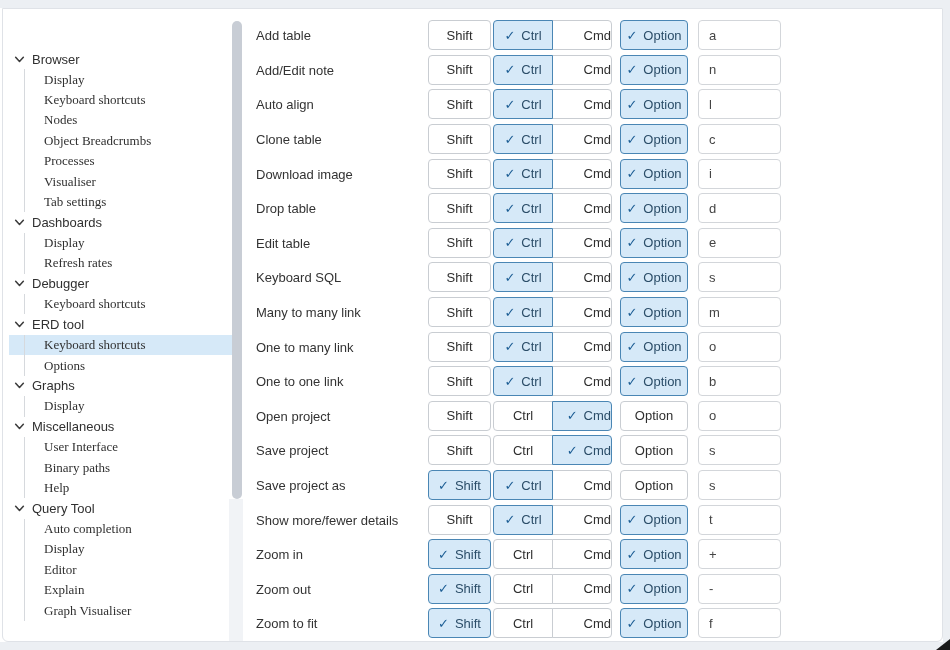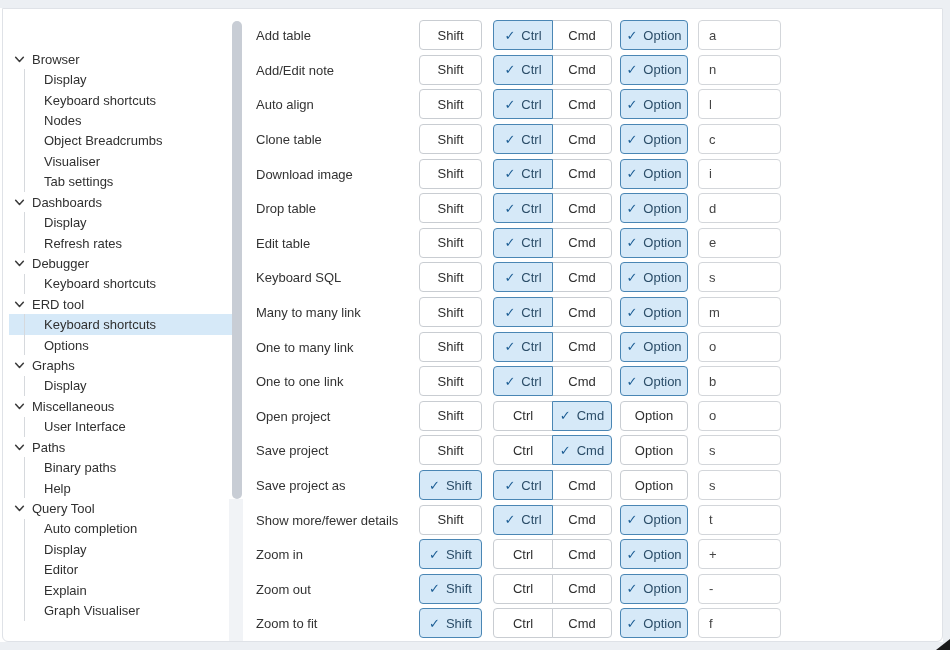--- a/index.html
+++ b/index.html
@@ -12,51 +12,51 @@
   .frame-bottom { position:absolute; left:0; top:642px; width:950px; height:8px; background:#eceff3; }
 
   .panel { position:absolute; left:2px; top:8px; width:941px; height:634px;
            background:#fff; border:1px solid #dfe2e7; border-radius:0 0 6px 6px; overflow:hidden; }
 
   
   .sidebar { position:absolute; left:6px; top:0; width:232px; height:100%; overflow:hidden;margin-top:40px; }
   .trow { height:20.43px; display:flex; align-items:center; font-size:13px; color:#303030;
           position:relative; cursor:pointer; white-space:nowrap; }
   .trow.grp { padding-left:4px; gap:7px; }
-  .trow.child { padding-left:35px; }
+  .trow.child { padding-left:35px;font-family:Liberation Serif, serif; }
   .trow.child::before { content:''; position:absolute; left:15px; top:0; bottom:0; width:1px; background:#d6d9dd; }
   .trow.sel { background:#d6e9f8; }
   .chev { display:inline-flex; width:12px; height:12px; align-items:center; justify-content:center; }
 
   
   .sb-thumb { position:absolute; left:229px; top:12px; width:10px; height:478px;
               background:#c8cdd5; border-radius:5px; }
   .sb-track-lower { position:absolute; left:226px; top:490px; width:14px; height:144px; background:#f1f3f6; }
 
   
   .content { position:absolute; left:239px; top:9px; right:0; bottom:0; }
   .srow { position:relative; height:34.6px; }
   .srow .lbl { position:absolute; left:14px; top:50%; transform:translateY(-50%);
                font-size:13px; color:#333; white-space:nowrap; }
-  .pos-shift  { position:absolute; left:177px; top:50%; transform:translateY(-50%); }
+  .pos-shift  { position:absolute; left:186px; top:50%; transform:translateY(-50%); }
   .pos-group  { position:absolute; left:251px; top:50%; transform:translateY(-50%); display:inline-flex; }
   .pos-option { position:absolute; left:378px; top:50%; transform:translateY(-50%); }
   .pos-key    { position:absolute; left:456px; top:50%; transform:translateY(-50%); }
 
   .kbtn { height:30px; border:1px solid #c9cdd2; border-radius:4px; background:#fff;
           display:inline-flex; align-items:center; justify-content:center; gap:6px;
           font-size:13px; color:#2e2e2e; font-family:inherit; cursor:pointer; }
   .kbtn.w-shift  { width:63px; }
   .kbtn.w-mid    { width:60px; }
   .kbtn.w-option { width:68px; }
   .kbtn.on { background:#d6e9f8; border-color:#4a86b4; color:#2b4d68; }
   .ck { color:#1c5d94; font-size:13px; line-height:1; }
 
   .grpbox .kbtn:first-child { border-radius:4px 0 0 4px; }
-  .grpbox .kbtn:last-child  { border-radius:0 4px 4px 0; margin-left:-1px; }
+  .grpbox .kbtn:last-child  { border-radius:0 4px 4px 0; margin-left:-1px;justify-content:flex-end; }
   .grpbox .kbtn.on { position:relative; z-index:1; }
 
   .key-input { width:83px; height:30px; border:1px solid #d3d6da; border-radius:4px;
                padding:0 10px; font-size:13px; color:#444; font-family:inherit; background:#fff; }
 
   
   .corner-cursor { position:absolute; left:936px; top:639px; width:0; height:0;
                    border-left:14px solid transparent; border-bottom:11px solid #1b1b1b; }
 </style>
 </head>
@@ -82,20 +82,23 @@
       <div class="trow child">
         <span>Keyboard shortcuts</span>
       </div>
       <div class="trow child">
         <span>Nodes</span>
       </div>
       <div class="trow child">
         <span>Object Breadcrumbs</span>
       </div>
       <div class="trow child">
+        <span>Processes</span>
+      </div>
+      <div class="trow child">
         <span>Visualiser</span>
       </div>
       <div class="trow child">
         <span>Tab settings</span>
       </div>
       <div class="trow grp">
         <span class="chev">
           <svg width="11" height="11" viewBox="0 0 10 10">
             <path d="M1.5 3 L5 6.8 L8.5 3" stroke="#3c3c3c" stroke-width="1.4" fill="none" stroke-linecap="round" stroke-linejoin="round"></path>
           </svg>
@@ -147,28 +150,20 @@
       <div class="trow grp">
         <span class="chev">
           <svg width="11" height="11" viewBox="0 0 10 10">
             <path d="M1.5 3 L5 6.8 L8.5 3" stroke="#3c3c3c" stroke-width="1.4" fill="none" stroke-linecap="round" stroke-linejoin="round"></path>
           </svg>
         </span>
         <span>Miscellaneous</span>
       </div>
       <div class="trow child">
         <span>User Interface</span>
-      </div>
-      <div class="trow grp">
-        <span class="chev">
-          <svg width="11" height="11" viewBox="0 0 10 10">
-            <path d="M1.5 3 L5 6.8 L8.5 3" stroke="#3c3c3c" stroke-width="1.4" fill="none" stroke-linecap="round" stroke-linejoin="round"></path>
-          </svg>
-        </span>
-        <span>Paths</span>
       </div>
       <div class="trow child">
         <span>Binary paths</span>
       </div>
       <div class="trow child">
         <span>Help</span>
       </div>
       <div class="trow grp">
         <span class="chev">
           <svg width="11" height="11" viewBox="0 0 10 10">

